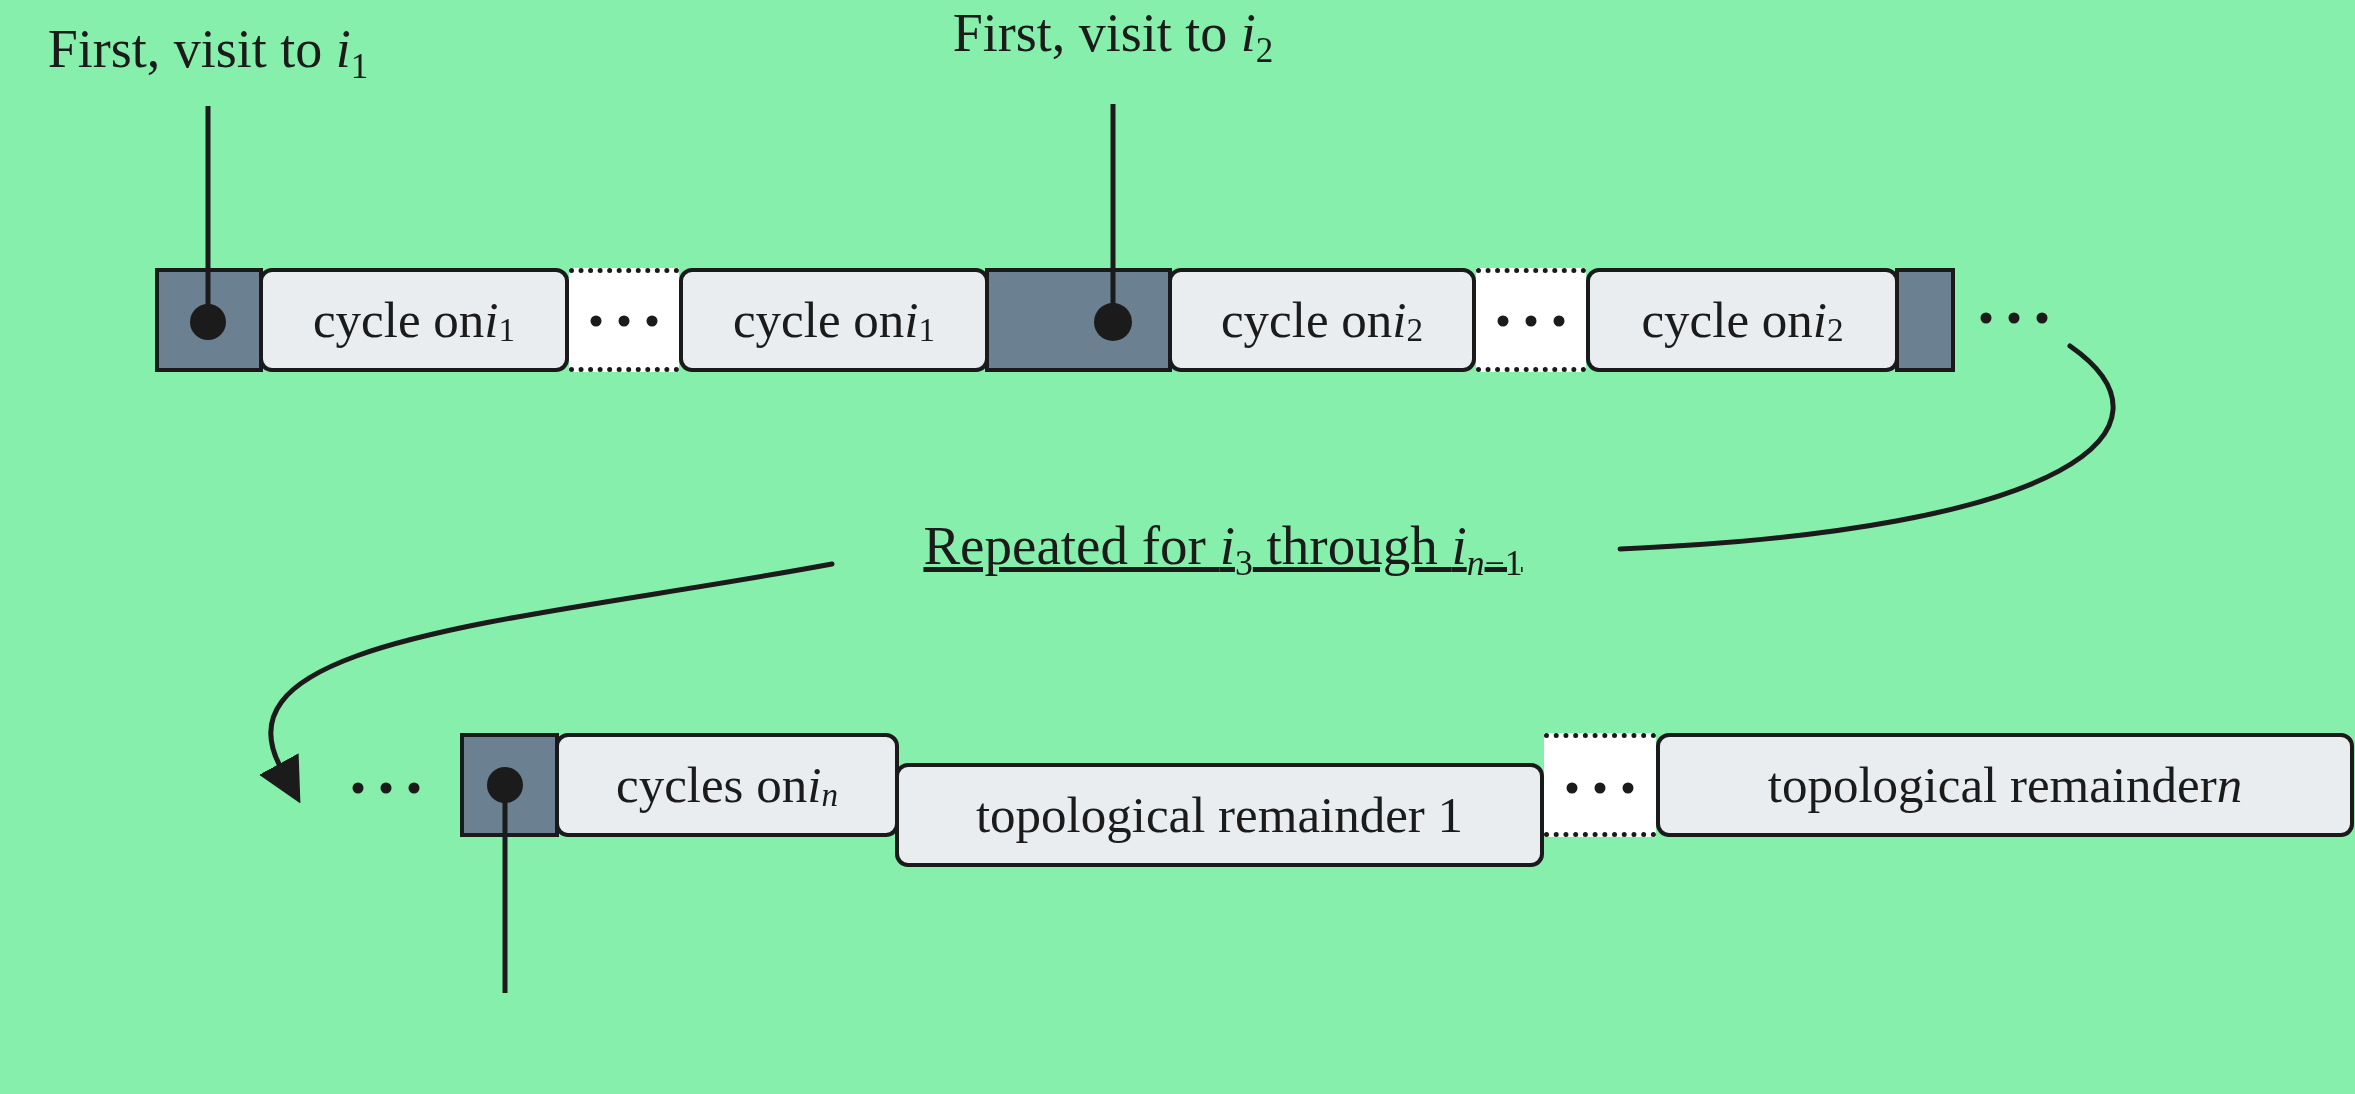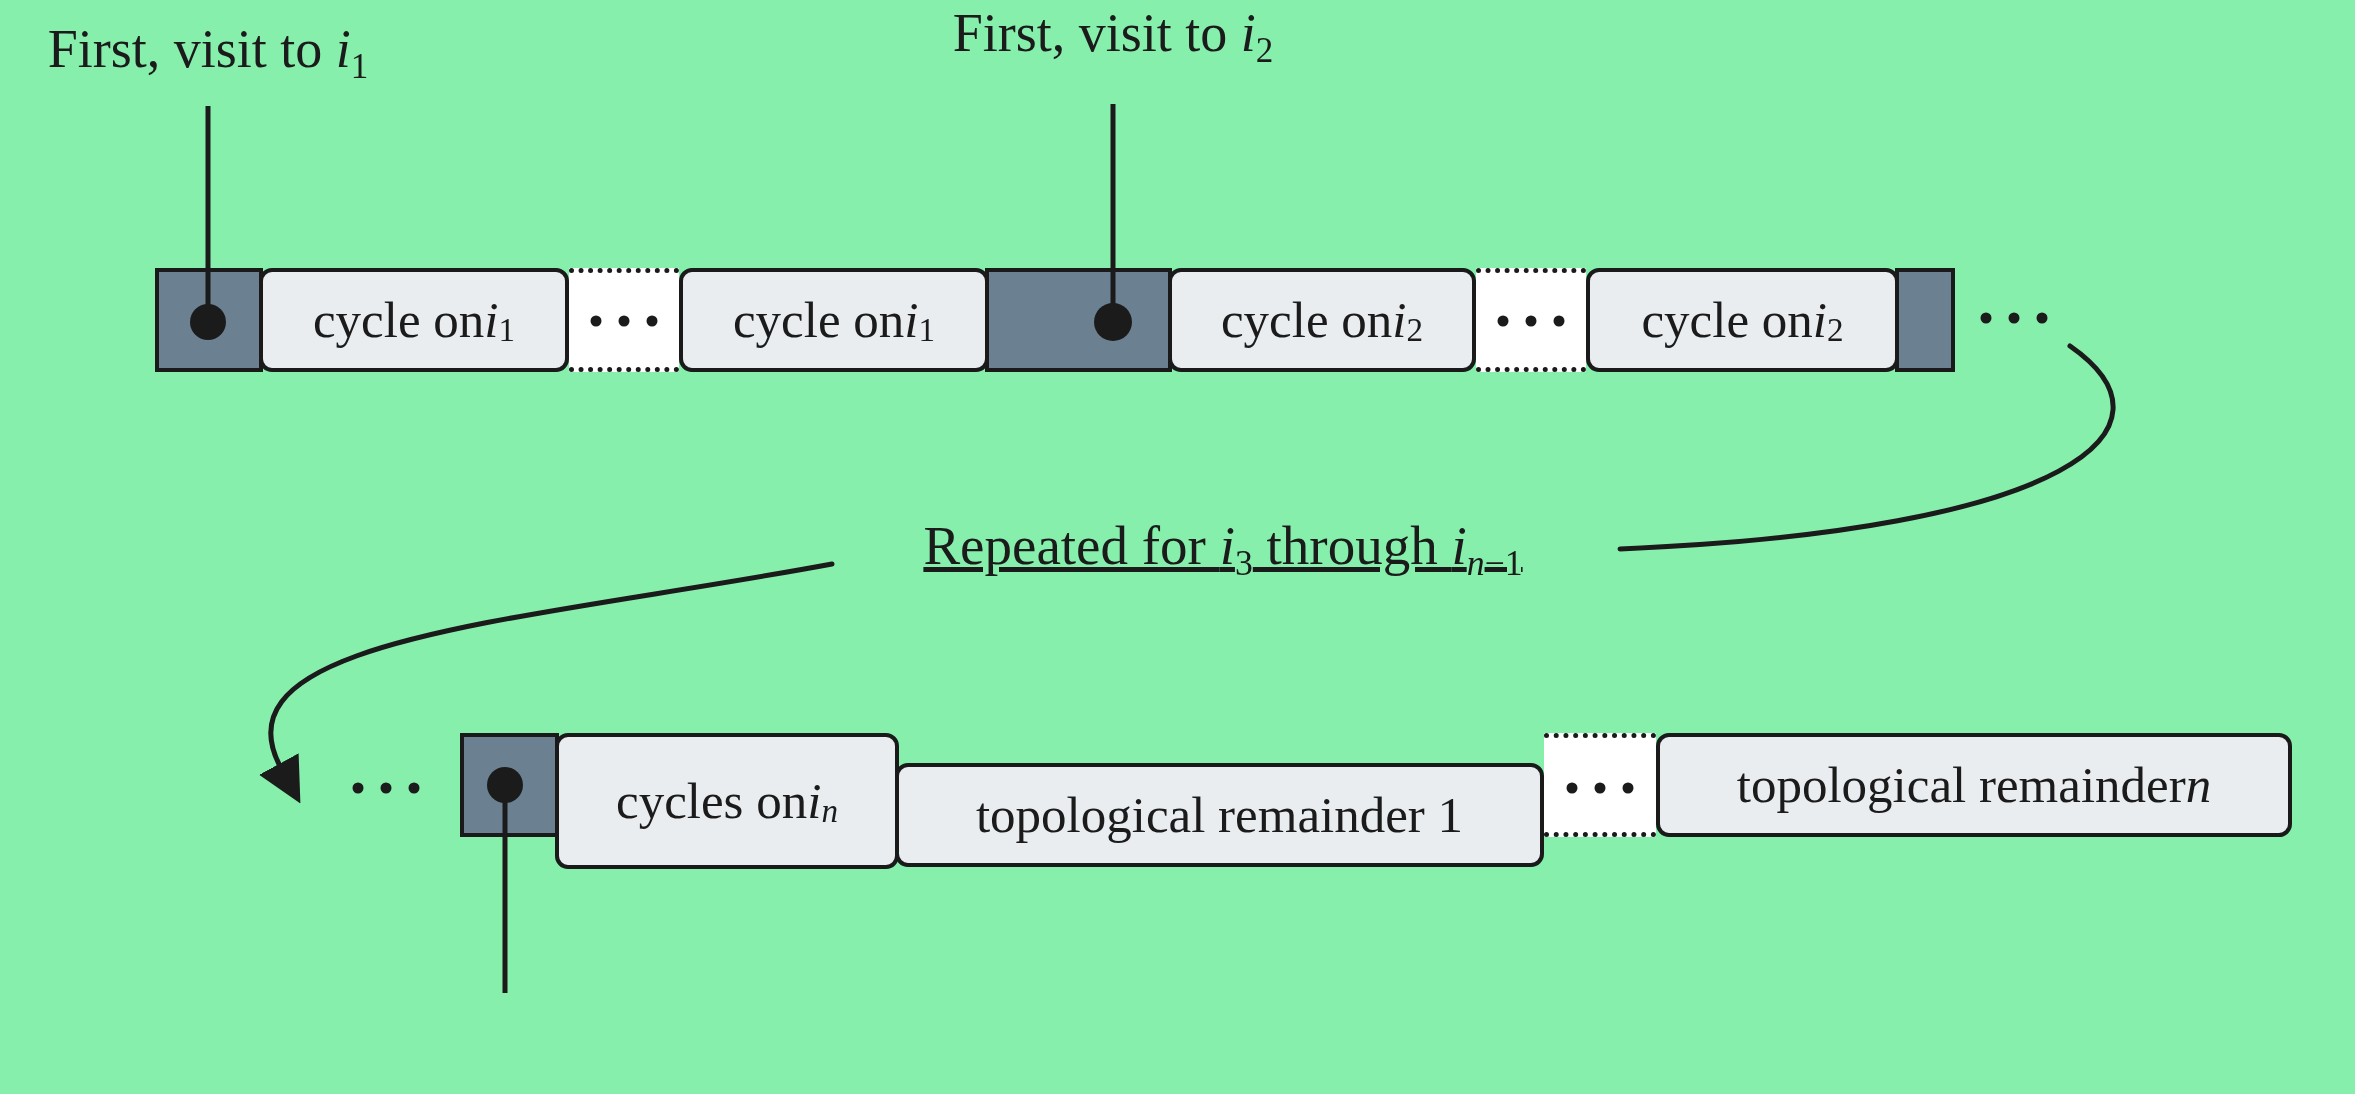--- a/index.html
+++ b/index.html
@@ -56,30 +56,30 @@
       <span class="sub">2</span>
     </div>
     <div class="gapseg" style="left: 1476px; top: 268px; width: 110px; height: 104px;"></div>
     <div class="cell light" style="left: 1586px; top: 268px; width: 313px; height: 104px; background: rgb(233, 237, 240); border-color: rgb(26, 26, 26);">
       <span>cycle on </span>
       <span class="i">i</span>
       <span class="sub">2</span>
     </div>
     <div class="cell dark" style="left: 1895px; top: 268px; width: 60px; height: 104px; background: rgb(107, 128, 144); border-color: rgb(26, 26, 26);"></div>
     <div class="cell dark" style="left: 460px; top: 733px; width: 99px; height: 104px; background: rgb(107, 128, 144); border-color: rgb(26, 26, 26);"></div>
-    <div class="cell light" style="left: 555px; top: 733px; width: 344px; height: 136px; background: rgb(233, 237, 240); border-color: rgb(26, 26, 26);">
+    <div class="cell light" style="left: 555px; top: 733px; width: 344px; height: 104px; background: rgb(233, 237, 240); border-color: rgb(26, 26, 26);">
       <span>cycles on </span>
       <span class="i">i</span>
       <span class="subi">n</span>
     </div>
     <div class="cell light" style="left: 895px; top: 763px; width: 649px; height: 104px; background: rgb(233, 237, 240); border-color: rgb(26, 26, 26);">
       <span>topological remainder 1</span>
     </div>
     <div class="gapseg" style="left: 1544px; top: 733px; width: 112px; height: 104px;"></div>
-    <div class="cell light" style="left: 1656px; top: 733px; width: 636px; height: 104px; background: rgb(233, 237, 240); border-color: rgb(26, 26, 26);">
+    <div class="cell light" style="left: 1656px; top: 733px; width: 698px; height: 104px; background: rgb(233, 237, 240); border-color: rgb(26, 26, 26);">
       <span>topological remainder </span>
       <span class="i">n</span>
     </div>
     <svg class="overlay" width="2355" height="1094" viewBox="0 0 2355 1094">
       <defs>
         <marker id="arrowhead" viewBox="0 0 10 10" refX="1" refY="5" markerWidth="9" markerHeight="9" orient="auto">
           <path d="M 0 0 L 10 5 L 0 10 z" fill="#1b1b1b"></path>
         </marker>
       </defs>
       <line x1="208" y1="106" x2="208" y2="322" stroke="#1b1b1b" stroke-width="5"></line>

